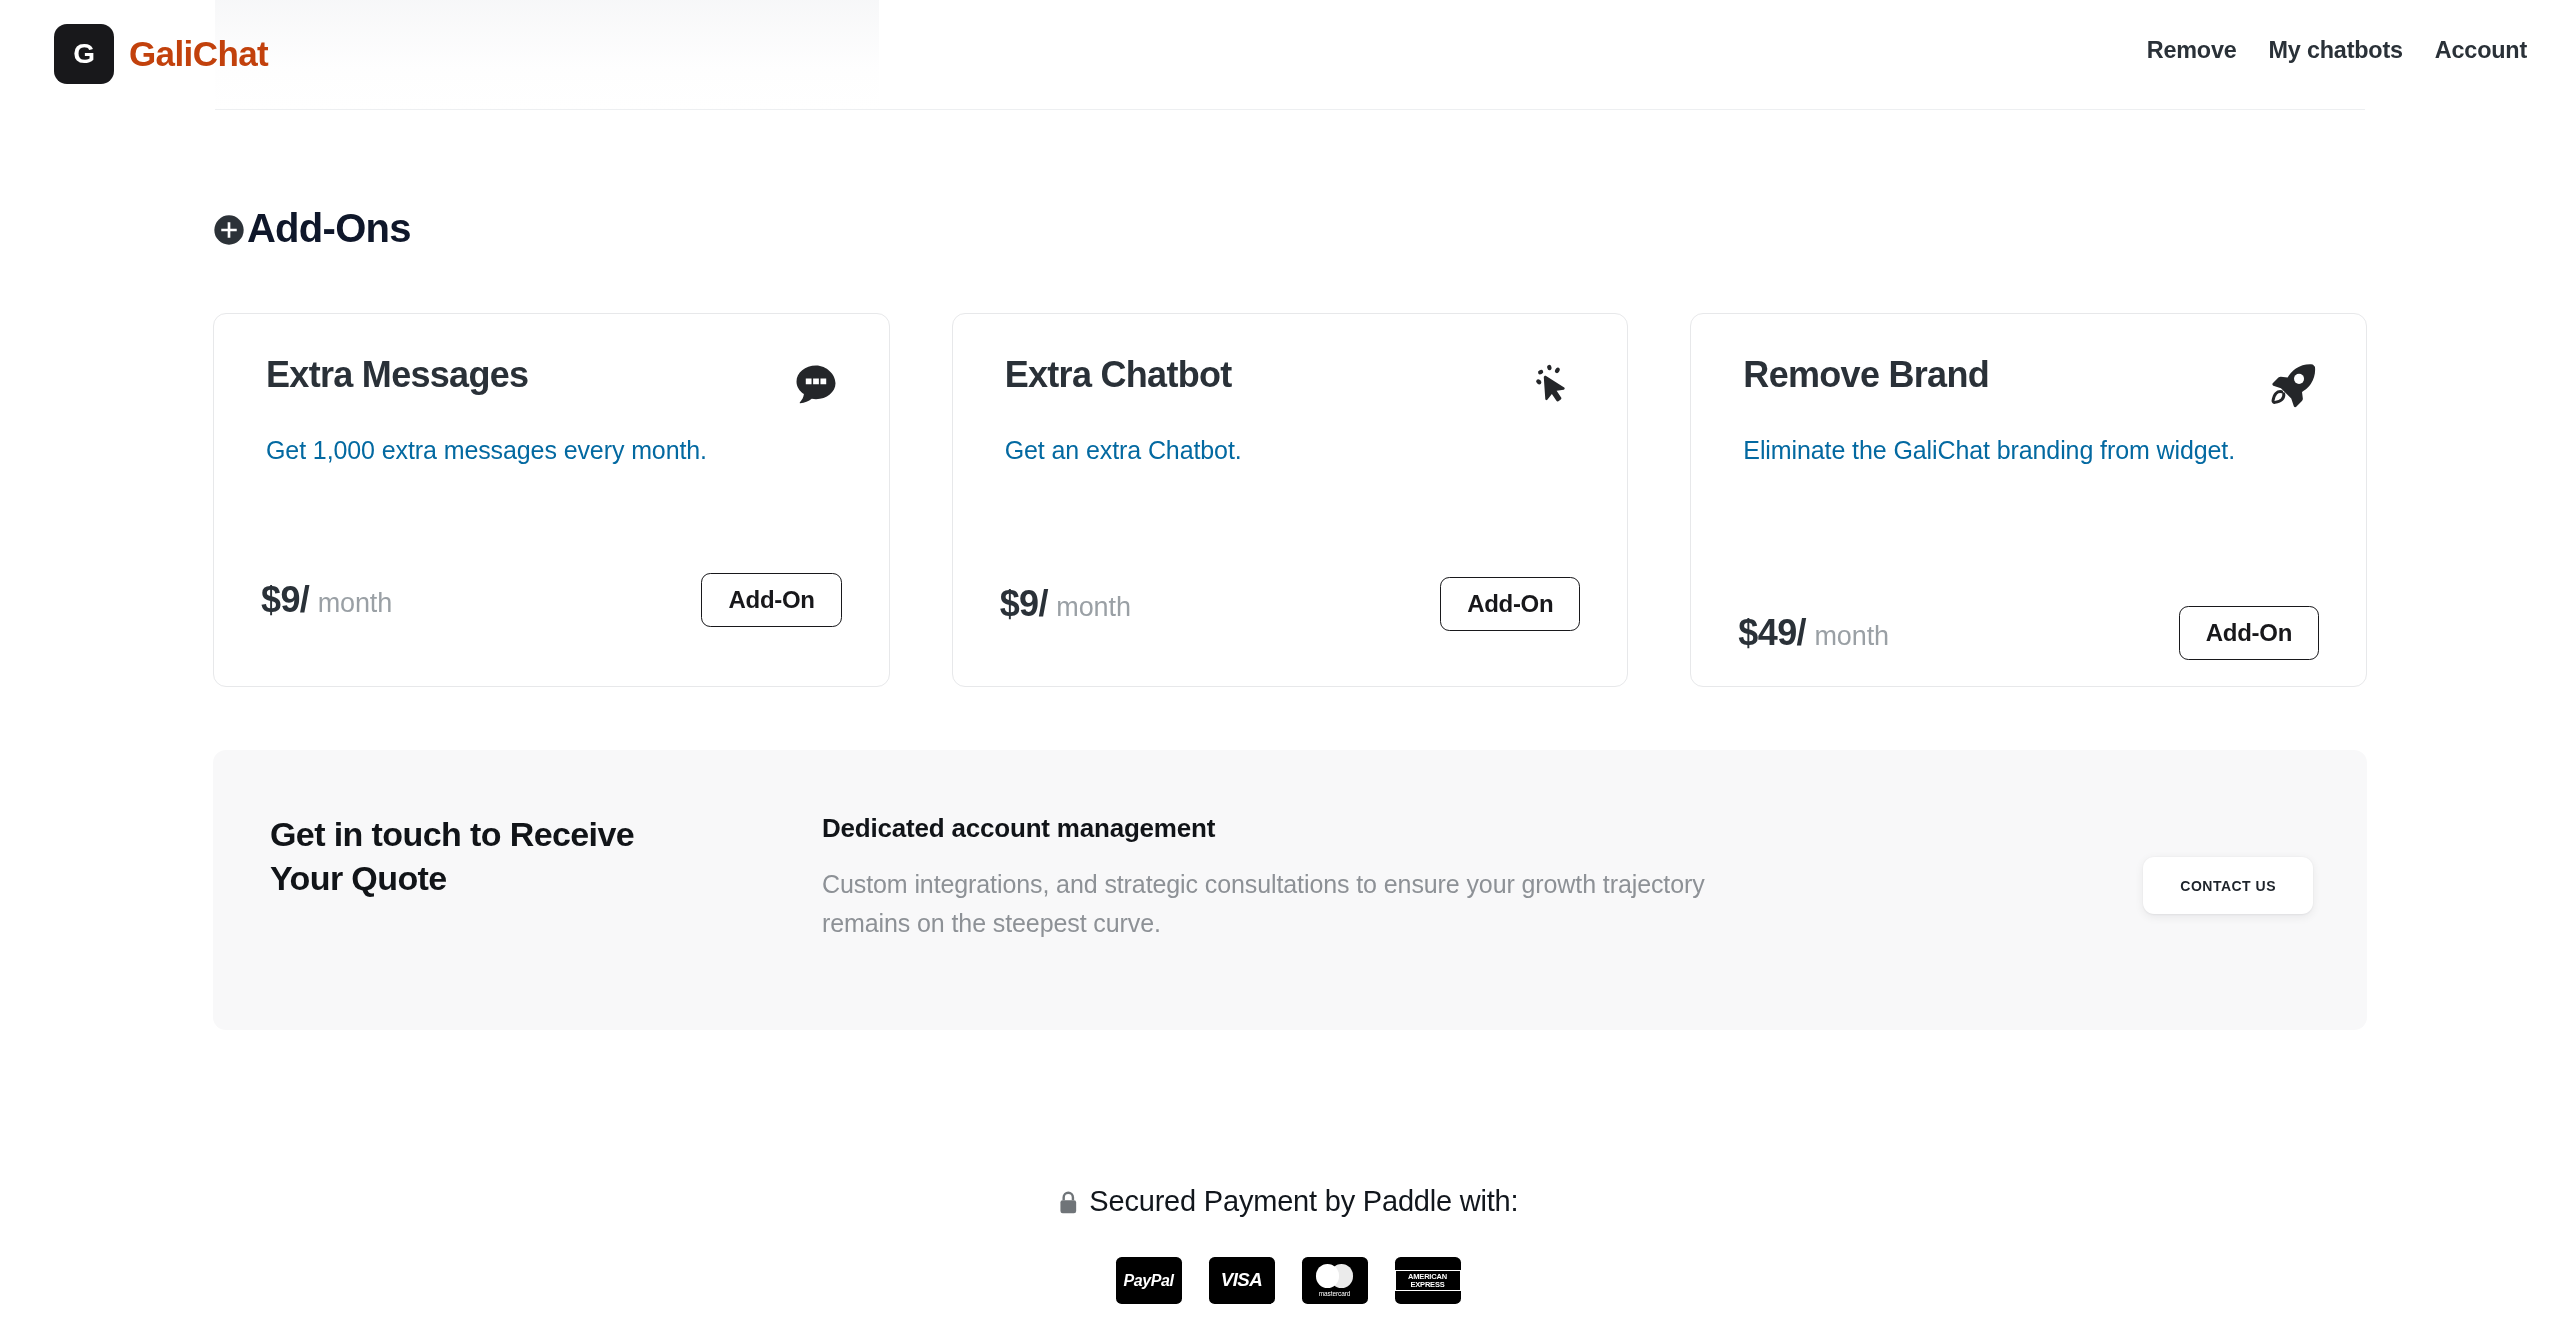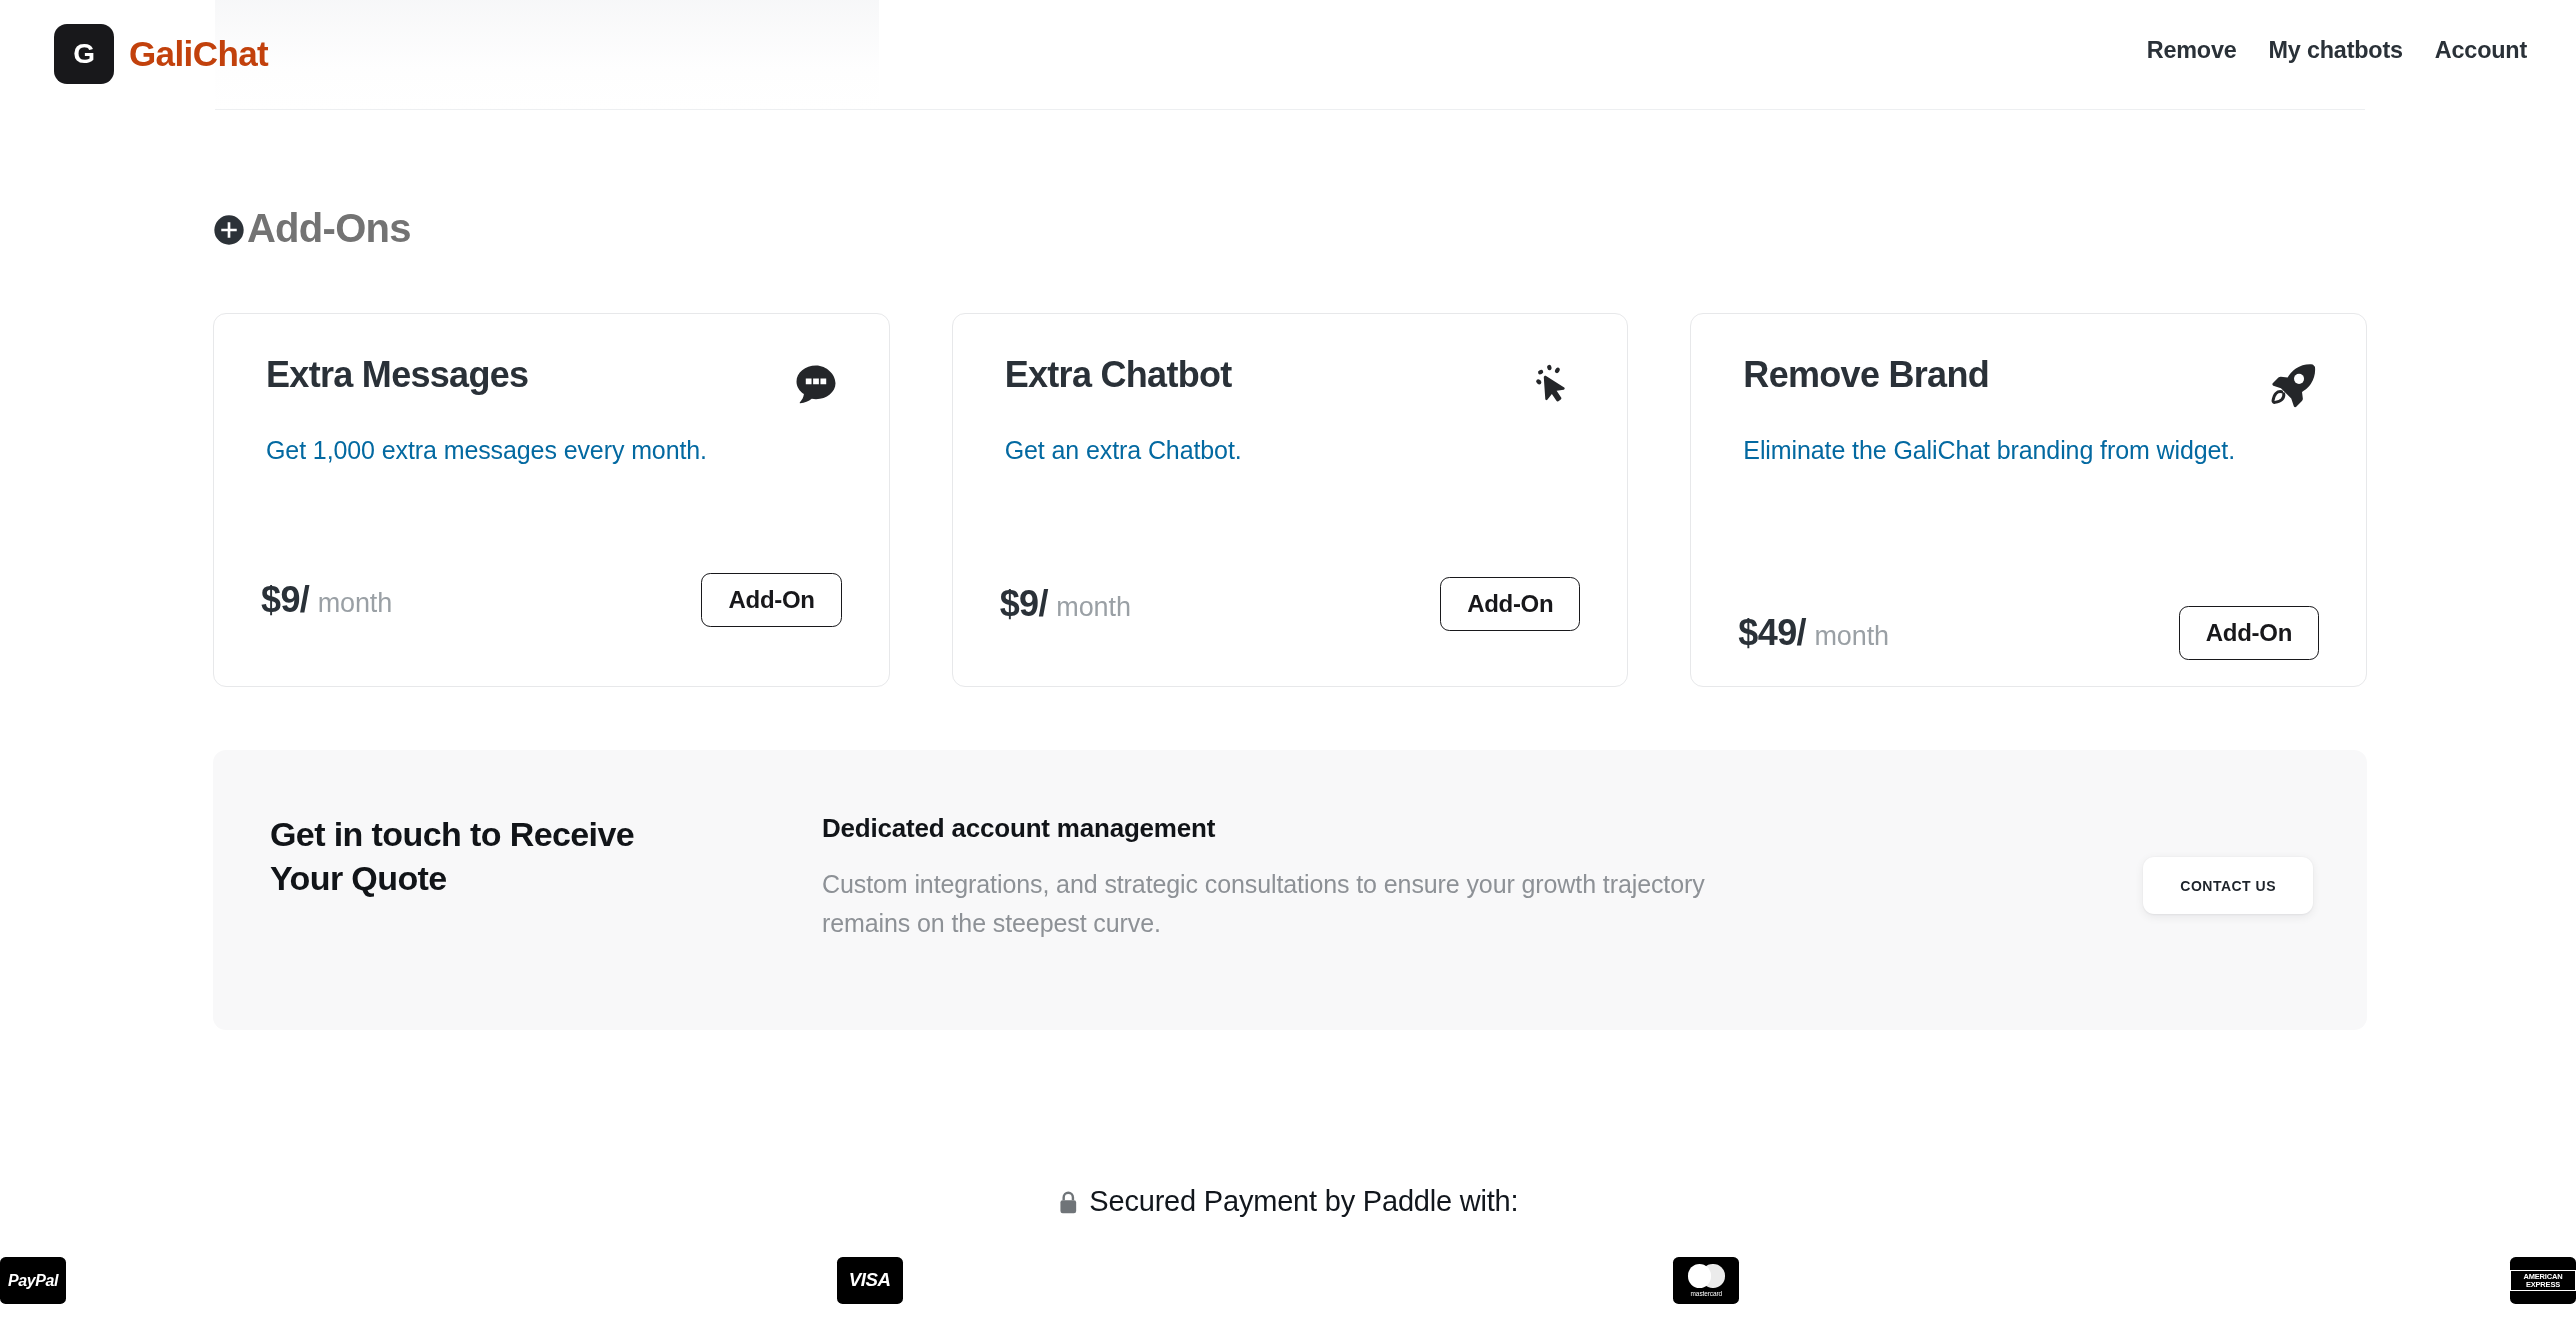--- a/index.html
+++ b/index.html
@@ -104,21 +104,21 @@
     gap: 0px;
   }
   .plus-icon {
     width: 32px;
     height: 32px;
     display: block;
     margin-right: 1.9px;
     margin-top: 3.7px;
   }
   .section-title h2 {
-    color: #737373;
+    color: #0f172a;
     font-size: 40px;
     font-weight: bold;
     letter-spacing: -0.7px;
     line-height: 1;
   }
 
   
   .cards {
     position: absolute;
     left: 213px;
@@ -280,21 +280,21 @@
     gap: 11.2px;
     color: #11161c;
     font-size: 29px;
     letter-spacing: -0.2px;
   }
   .lock-icon { width: 20.6px; height: 25px; display: block; }
   .pay-logos {
     margin-top: 39px;
     display: flex;
     align-items: center;
-    justify-content: space-between;
+    justify-content: center;
     gap: 27px;
   }
   .pay-badge {
     width: 66px;
     height: 47px;
     background: #000000;
     border-radius: 5.6px;
     display: flex;
     align-items: center;
     justify-content: center;

